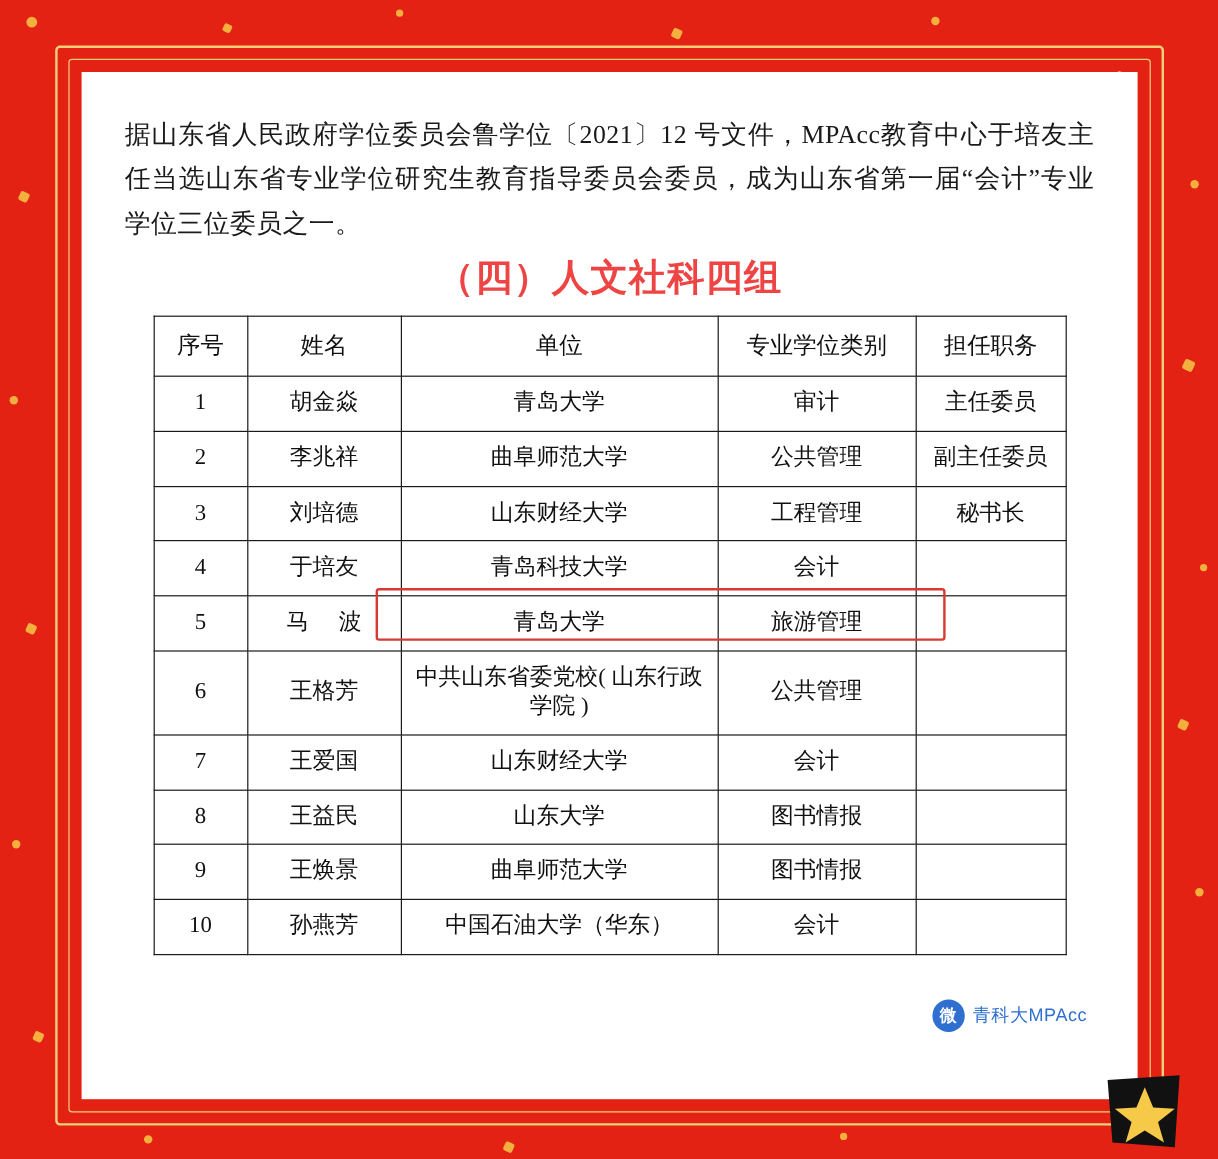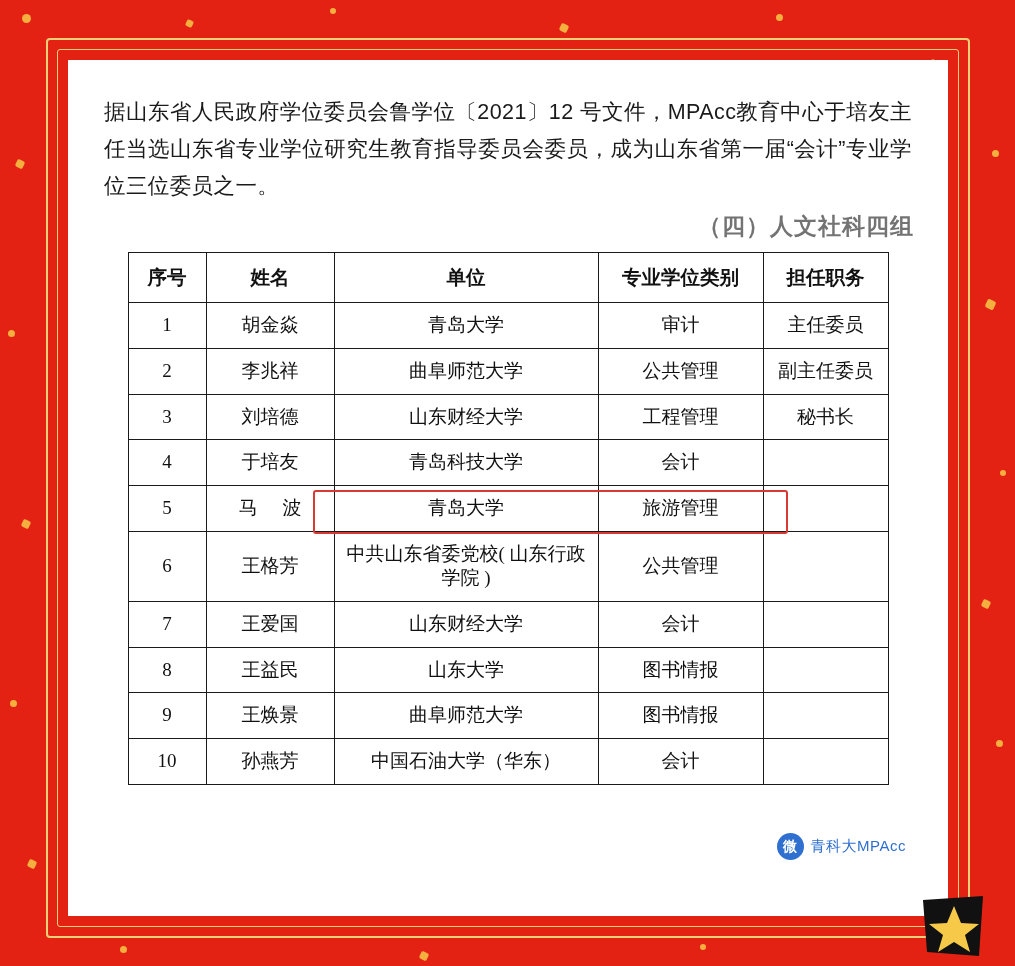--- a/index.html
+++ b/index.html
@@ -49,28 +49,28 @@
     padding: 30px 34px 0 34px;
   }
 
   .intro {
     font-size: 21.5px;
     line-height: 1.72;
     color: #1a1a1a;
     letter-spacing: .4px;
     text-align: justify;
     margin: 4px 2px 2px 2px;
-    font-family: Liberation Sans, sans-serif;
+    font-family: Liberation Serif, serif;
   }
 
   .doc-title {
-    text-align: right;
-    font-size: 23px;
+    text-align: center;
+    font-size: 31px;
     font-weight: bold;
-    color: #737373;
+    color: #ef4444;
     margin: 6px 0 10px 0;
     letter-spacing: 1px;
     font-family: "Liberation Serif", "DejaVu Serif", serif;
   }
 
   table.roster {
     border-collapse: collapse;
     width: 760px;
     margin: 0 auto;
     table-layout: fixed;
@@ -79,21 +79,21 @@
   }
   table.roster th, table.roster td {
     border: 1.6px solid #1a1a1a;
     text-align: center;
     vertical-align: middle;
     padding: 10px 4px;
     line-height: 1.3;
     font-weight: normal;
   }
   table.roster th {
-    font-weight: bold;
+    font-weight: normal;
     font-size: 19.5px;
     padding: 12px 4px;
   }
   col.c-no   { width: 78px; }
   col.c-name { width: 128px; }
   col.c-org  { width: 264px; }
   col.c-type { width: 165px; }
   col.c-duty { width: 125px; }
 
   td.name-sp { letter-spacing: 10px; text-indent: 10px; }

